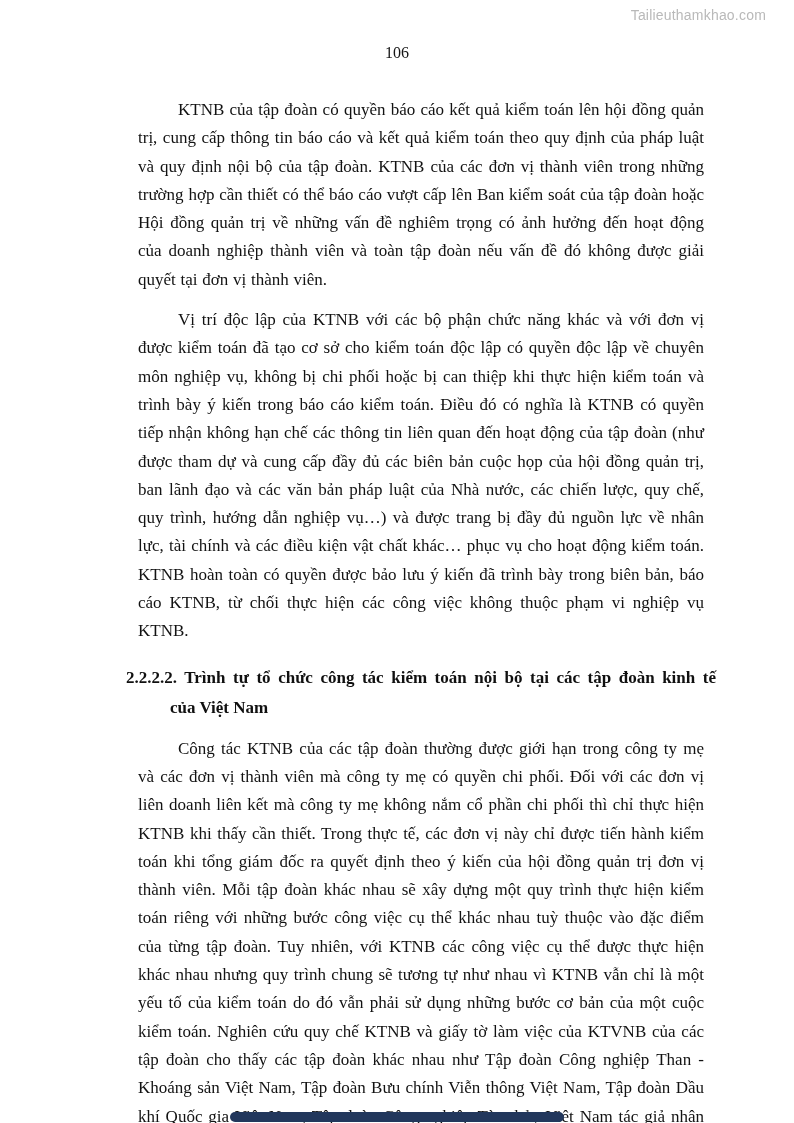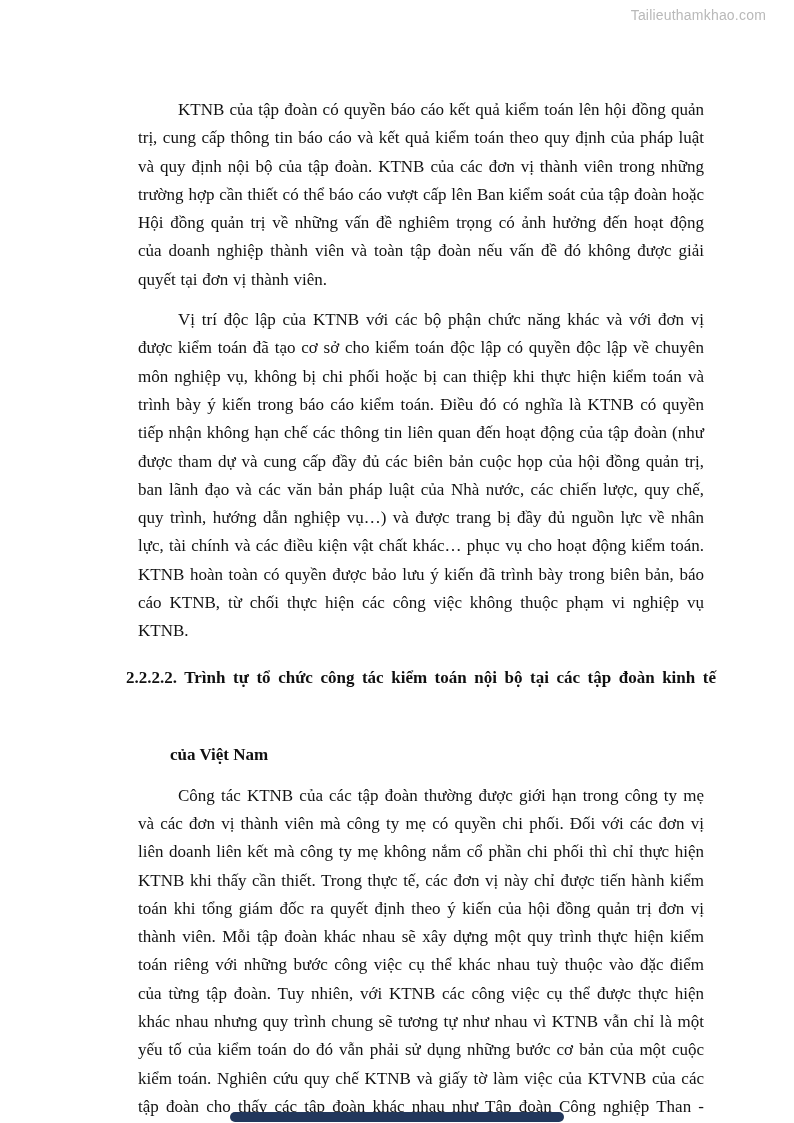--- a/index.html
+++ b/index.html
@@ -35,37 +35,38 @@
   .section-heading {
     margin:17px 0 5px 0;
     font-weight:bold; 
     font-size:17px; line-height:30px;
     color:#101010;
   }
   .heading-line1 {
     text-align:justify;
     text-align-last:justify;
   }
-  .heading-line2 { padding-left:44px;margin-top:47px; }
+  .heading-line2 { padding-left:44px; }
   .page-bottom-bar {
     position:absolute;
     left:50%; transform:translateX(-50%);
     bottom:1px;
     width:334px; height:10px;
     border-radius:5px;
     background:#22375c;
   }
 </style>
 </head>
 <body>
 
 <div class="page">
 
   <div class="watermark">Tailieuthamkhao.com</div>
 
+  <div class="page-number">106</div>
 
   <div class="body-column">
 
     <p class="para">KTNB của tập đoàn có quyền báo cáo kết quả kiểm toán lên hội đồng quản trị, cung cấp thông tin báo cáo và kết quả kiểm toán theo quy định của pháp luật và quy định nội bộ của tập đoàn. KTNB của các đơn vị thành viên trong những trường hợp cần thiết có thể báo cáo vượt cấp lên Ban kiểm soát của tập đoàn hoặc Hội đồng quản trị về những vấn đề nghiêm trọng có ảnh hưởng đến hoạt động của doanh nghiệp thành viên và toàn tập đoàn nếu vấn đề đó không được giải quyết tại đơn vị thành viên.</p>
 
     <p class="para">Vị trí độc lập của KTNB với các bộ phận chức năng khác và với đơn vị được kiểm toán đã tạo cơ sở cho kiểm toán độc lập có quyền độc lập về chuyên môn nghiệp vụ, không bị chi phối hoặc bị can thiệp khi thực hiện kiểm toán và trình bày ý kiến trong báo cáo kiểm toán. Điều đó có nghĩa là KTNB có quyền tiếp nhận không hạn chế các thông tin liên quan đến hoạt động của tập đoàn (như được tham dự và cung cấp đầy đủ các biên bản cuộc họp của hội đồng quản trị, ban lãnh đạo và các văn bản pháp luật của Nhà nước, các chiến lược, quy chế, quy trình, hướng dẫn nghiệp vụ…) và được trang bị đầy đủ nguồn lực về nhân lực, tài chính và các điều kiện vật chất khác… phục vụ cho hoạt động kiểm toán. KTNB hoàn toàn có quyền được bảo lưu ý kiến đã trình bày trong biên bản, báo cáo KTNB, từ chối thực hiện các công việc không thuộc phạm vi nghiệp vụ KTNB.</p>
 
     <div class="section-heading">
       <div class="heading-line1">
         <span>2.2.2.2.</span>

